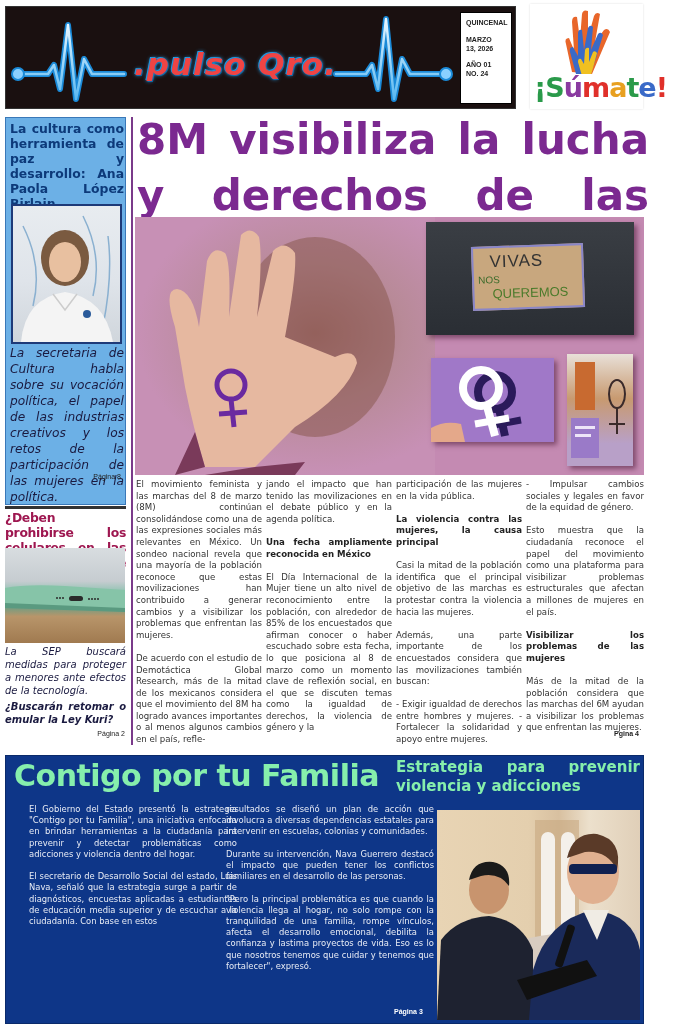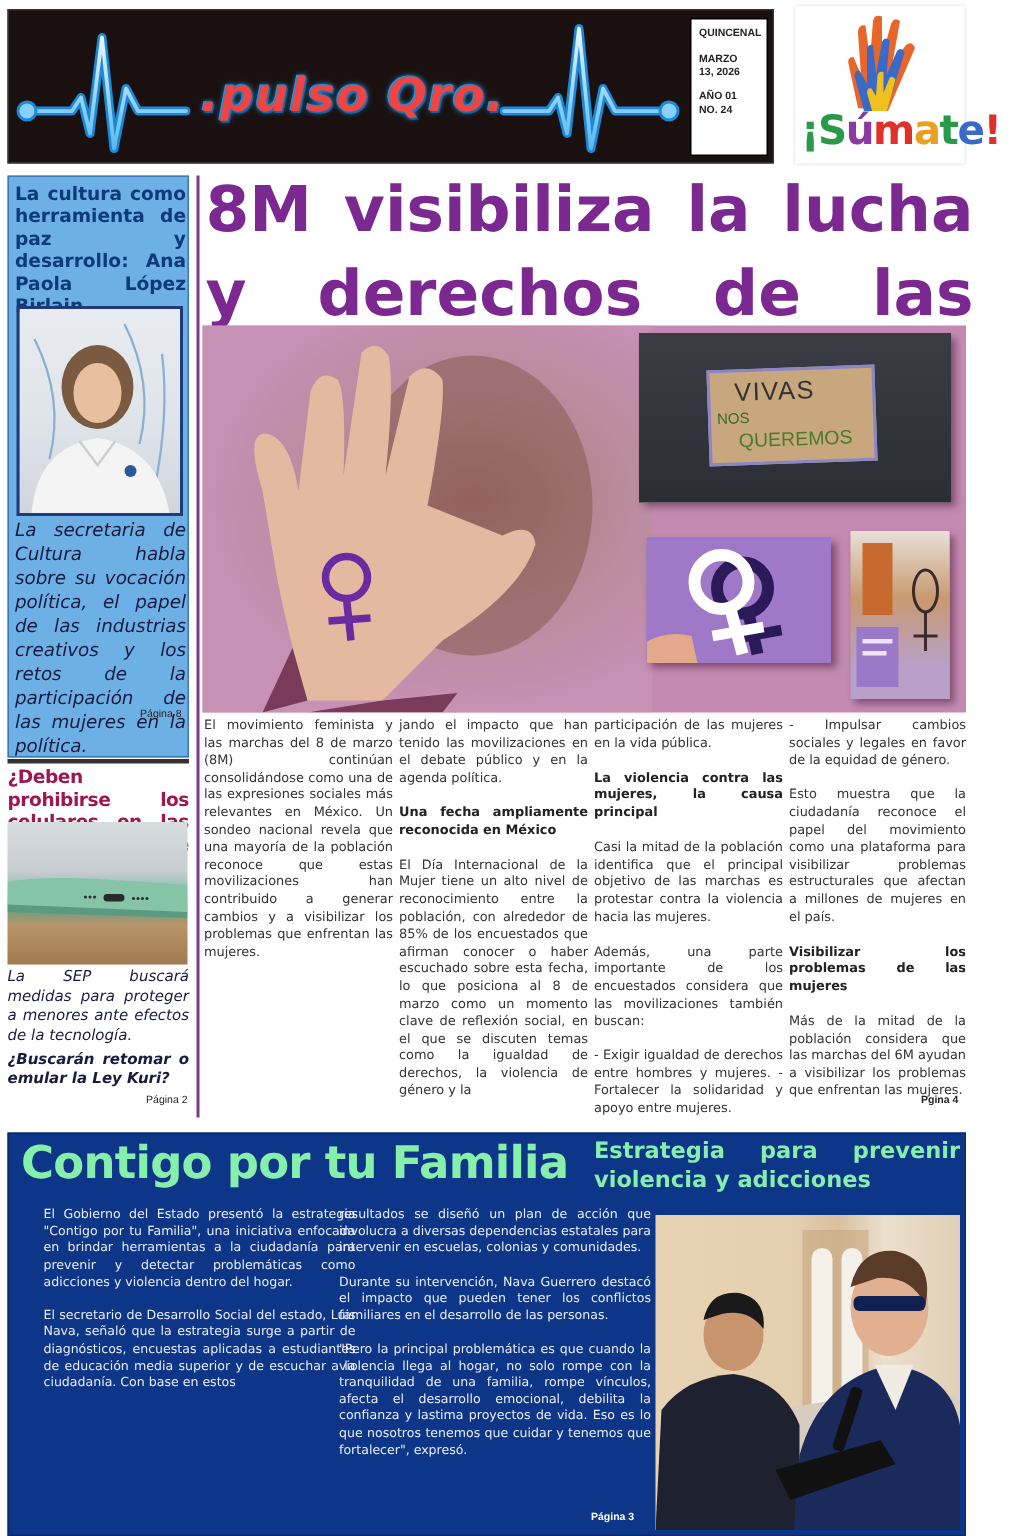--- a/index.html
+++ b/index.html
@@ -193,20 +193,21 @@
       <line x1="42" y1="70" x2="58" y2="70" stroke="#3a2a2a" stroke-width="2"></line>
       <rect x="4" y="64" width="28" height="40" fill="#9a7ac8"></rect>
       <rect x="8" y="72" width="20" height="3" fill="#ede4f8"></rect>
       <rect x="8" y="80" width="16" height="3" fill="#ede4f8"></rect>
     </svg>
   </div>
 </div>
 
 <div class="col col1">
   <p>El movimiento feminista y las marchas del 8 de marzo (8M) continúan consolidándose como una de las expresiones sociales más relevantes en México. Un sondeo nacional revela que una mayoría de la población reconoce que estas movilizaciones han contribuido a generar cambios y a visibilizar los problemas que enfrentan las mujeres.</p>
+  <p>De acuerdo con el estudio de Demotáctica Global Research, más de la mitad de los mexicanos considera que el movimiento del 8M ha logrado avances importantes o al menos algunos cambios en el país, refle-</p>
 </div>
 <div class="col col2">
   <p>jando el impacto que han tenido las movilizaciones en el debate público y en la agenda política.</p>
   <h3>Una fecha ampliamente reconocida en México</h3>
   <p>El Día Internacional de la Mujer tiene un alto nivel de reconocimiento entre la población, con alrededor de 85% de los encuestados que afirman conocer o haber escuchado sobre esta fecha, lo que posiciona al 8 de marzo como un momento clave de reflexión social, en el que se discuten temas como la igualdad de derechos, la violencia de género y la</p>
 </div>
 <div class="col col3">
   <p>participación de las mujeres en la vida pública.</p>
   <h3>La violencia contra las mujeres, la causa principal</h3>
   <p>Casi la mitad de la población identifica que el principal objetivo de las marchas es protestar contra la violencia hacia las mujeres.</p>

